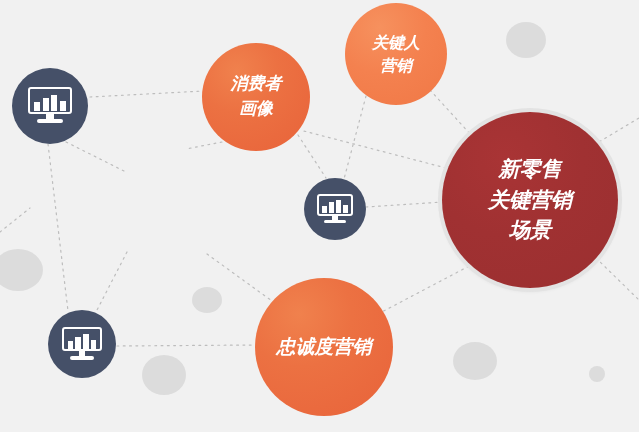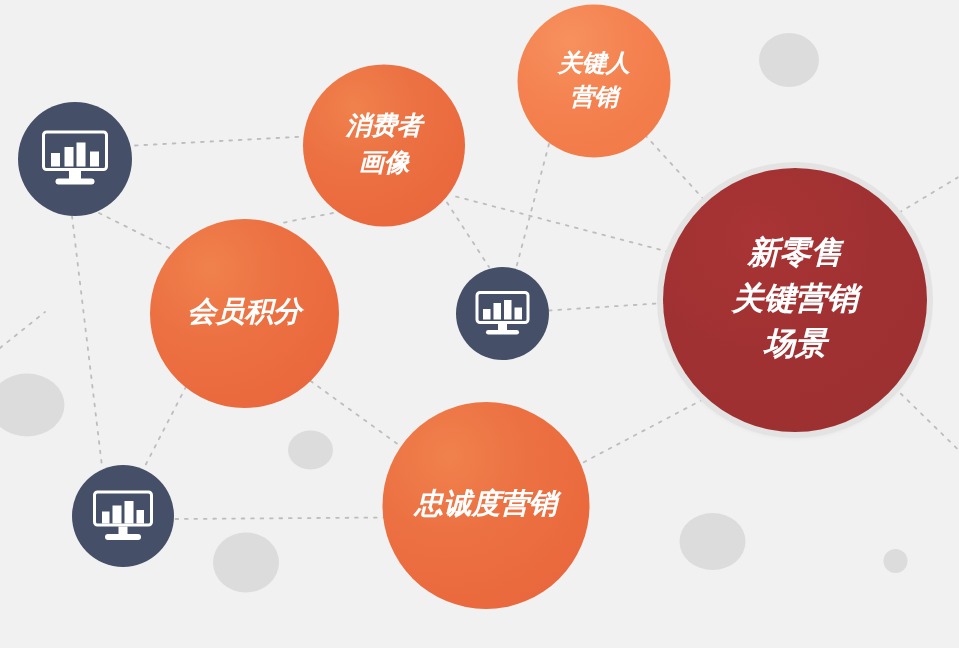--- a/index.html
+++ b/index.html
@@ -81,25 +81,22 @@
   <div class="node orange" style="left:202px;top:43px;width:108px;height:108px;font-size:17px;">
     <span class="lbl">消费者
 画像</span>
   </div>
 
   <div class="node orange-lite" style="left:345px;top:3px;width:102px;height:102px;font-size:16px;">
     <span class="lbl">关键人
 营销</span>
   </div>
 
-  <div class="node orange" style="left:100px;top:146px;width:126px;height:126px;font-size:19px;">
-    <span class="lbl">会员积分</span>
-  </div>
 
-  <div class="node orange" style="left:255px;top:268px;width:138px;height:138px;font-size:19px;">
+  <div class="node orange" style="left:255px;top:278px;width:138px;height:138px;font-size:19px;">
     <span class="lbl">忠诚度营销</span>
   </div>
 
   <div class="node navy" style="left:12px;top:68px;width:76px;height:76px;">
     <span class="mon" style="width:44px;height:38px;">
       <span class="screen"></span>
       <span class="bars">
           <i style="height:55%"></i>
           <i style="height:80%"></i>
           <i style="height:100%"></i>

